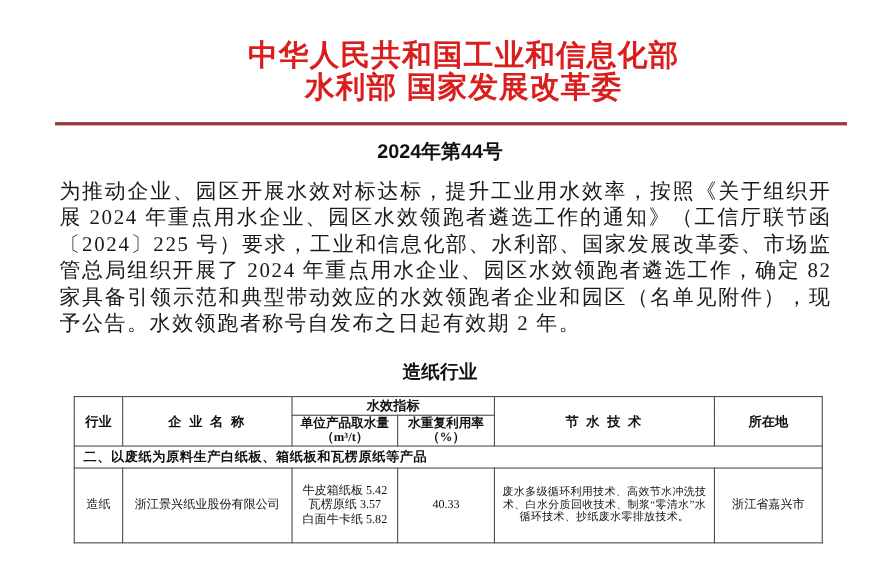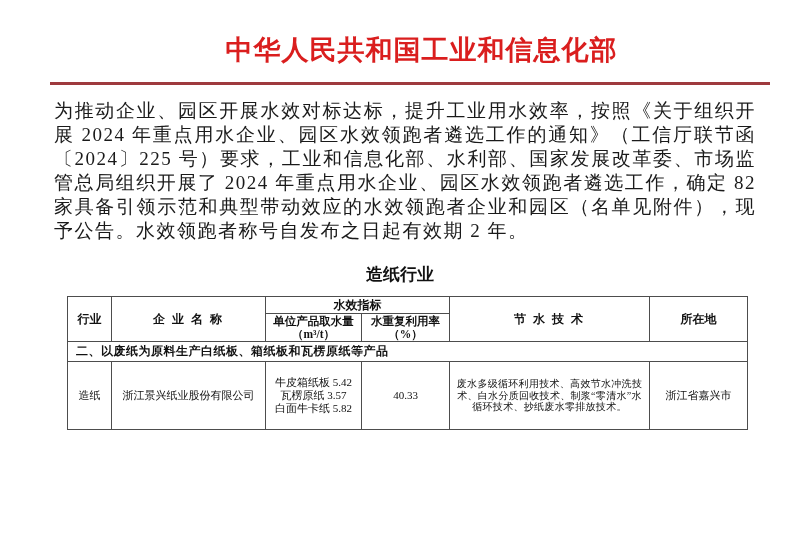--- a/index.html
+++ b/index.html
@@ -92,24 +92,26 @@
   }
   .intake-line{ display:block; font-size:11px; line-height:13px; }
 </style>
 </head>
 <body>
 
 <div>
 
   <header class="doc-title">
     <div>中华人民共和国工业和信息化部</div>
+    <div>水利部 国家发展改革委</div>
   </header>
 
   <div class="red-divider"></div>
 
+  <div class="doc-number">2024年第44号</div>
 
   <p class="body-text">为推动企业、园区开展水效对标达标，提升工业用水效率，按照《关于组织开展 2024 年重点用水企业、园区水效领跑者遴选工作的通知》（工信厅联节函〔2024〕225 号）要求，工业和信息化部、水利部、国家发展改革委、市场监管总局组织开展了 2024 年重点用水企业、园区水效领跑者遴选工作，确定 82 家具备引领示范和典型带动效应的水效领跑者企业和园区（名单见附件），现予公告。水效领跑者称号自发布之日起有效期 2 年。</p>
 
   <h3 class="section-title">造纸行业</h3>
 
   <table class="we-table">
     <colgroup>
       <col style="width:44px">
       <col style="width:154px">
       <col style="width:96px">

